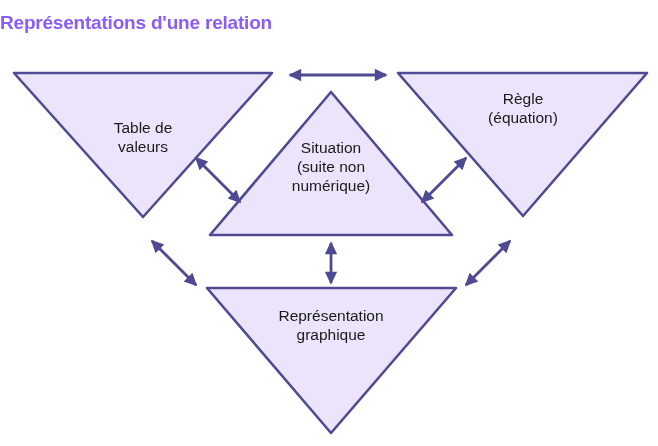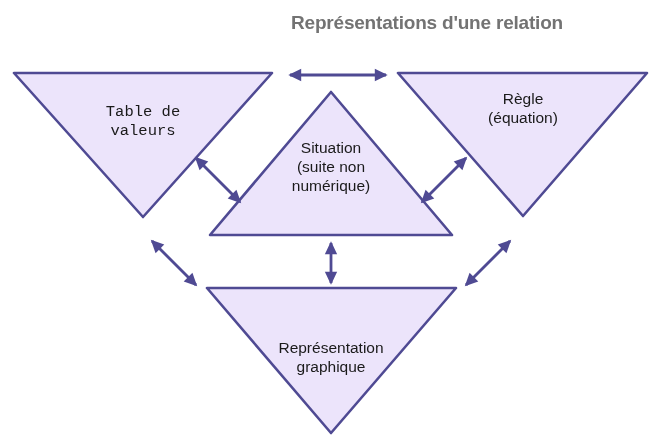--- a/index.html
+++ b/index.html
@@ -22,60 +22,58 @@
     left: 0;
     width: 658px;
     height: 446px;
   }
 
   .page-title {
     position: absolute;
     top: 12px;
     left: 0;
     width: 563px;
-    text-align: right;
+    text-align: left;
     font-size: 19px;
     font-weight: bold;
-    color: #737373;
+    color: #8b5cf6;
     letter-spacing: -0.2px;
     white-space: nowrap;
   }
 
   
   .node-label {
     position: absolute;
     text-align: center;
     color: #1a1a1a;
     font-size: 15.5px;
     line-height: 19px;
     white-space: pre-line;
     pointer-events: none;
   }
 
   #label-table-de-valeurs {
     left: 63px;
-    top: 103px;
+    top: 118px;
     width: 160px;
-    font-family: Liberation Mono, monospace;
   }
   #label-regle-equation {
     left: 443px;
     top: 89px;
     width: 160px;
   }
   #label-situation {
     left: 251px;
     top: 138px;
     width: 160px;
   }
   #label-representation-graphique {
     left: 241px;
     top: 306px;
     width: 180px;
-    margin-top: 32px;
   }
 </style>
 </head>
 <body>
 
 <div class="page-title">Représentations d'une relation</div>
 
 <svg id="diagram-canvas" viewBox="0 0 658 446">
   <defs>
     <marker id="arrowhead-end" markerWidth="5.2" markerHeight="5.2" refX="4.2" refY="2.6" orient="auto" markerUnits="strokeWidth">

